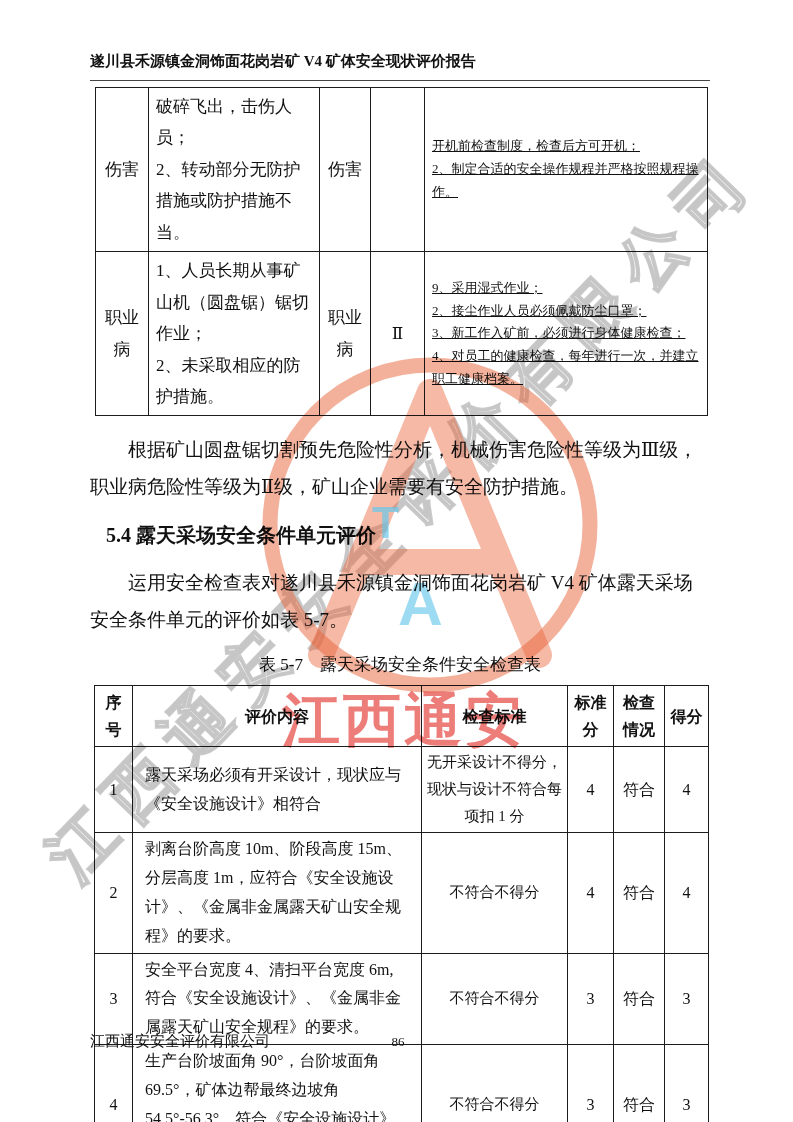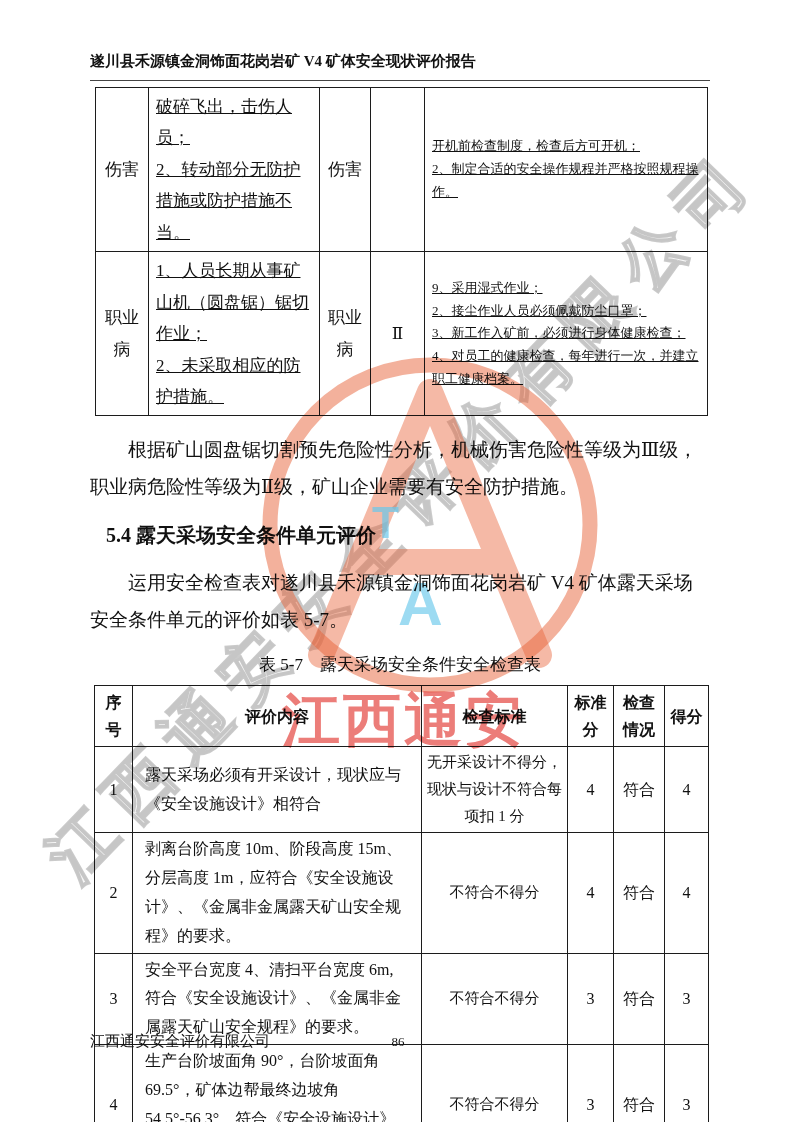--- a/index.html
+++ b/index.html
@@ -18,21 +18,21 @@
   }
   .doc-header .right { font-weight:bold; }
 
   
   table.hazard { border-collapse:collapse; table-layout:fixed; width:612px; margin:6px 0 0 5px; }
   table.hazard td {
     border:1.6px solid #1c1c1c; padding:3px 7px; vertical-align:middle;
     font-size:17px; line-height:1.85;
   }
   table.hazard td.center { text-align:center; padding:3px 2px; }
-  table.hazard td.pre { white-space:pre-line;text-decoration:underline; }
+  table.hazard td.pre { white-space:pre-line; }
   table.hazard td.measures { font-size:13px; line-height:1.75; white-space:pre-line;text-decoration:underline; }
   table.hazard tr.r1 { height:86px; }
   table.hazard tr.r2 { height:146px; }
 
   
   .para { font-size:19px; line-height:37px; text-indent:2em; margin:15px 0 0 0; }
   h2.section { font-size:20px; font-weight:bold; margin:17px 0 0 16px; }
   .caption { text-align:center; font-weight:normal; font-size:17px; margin:15px 0 9px 0; }
 
   

